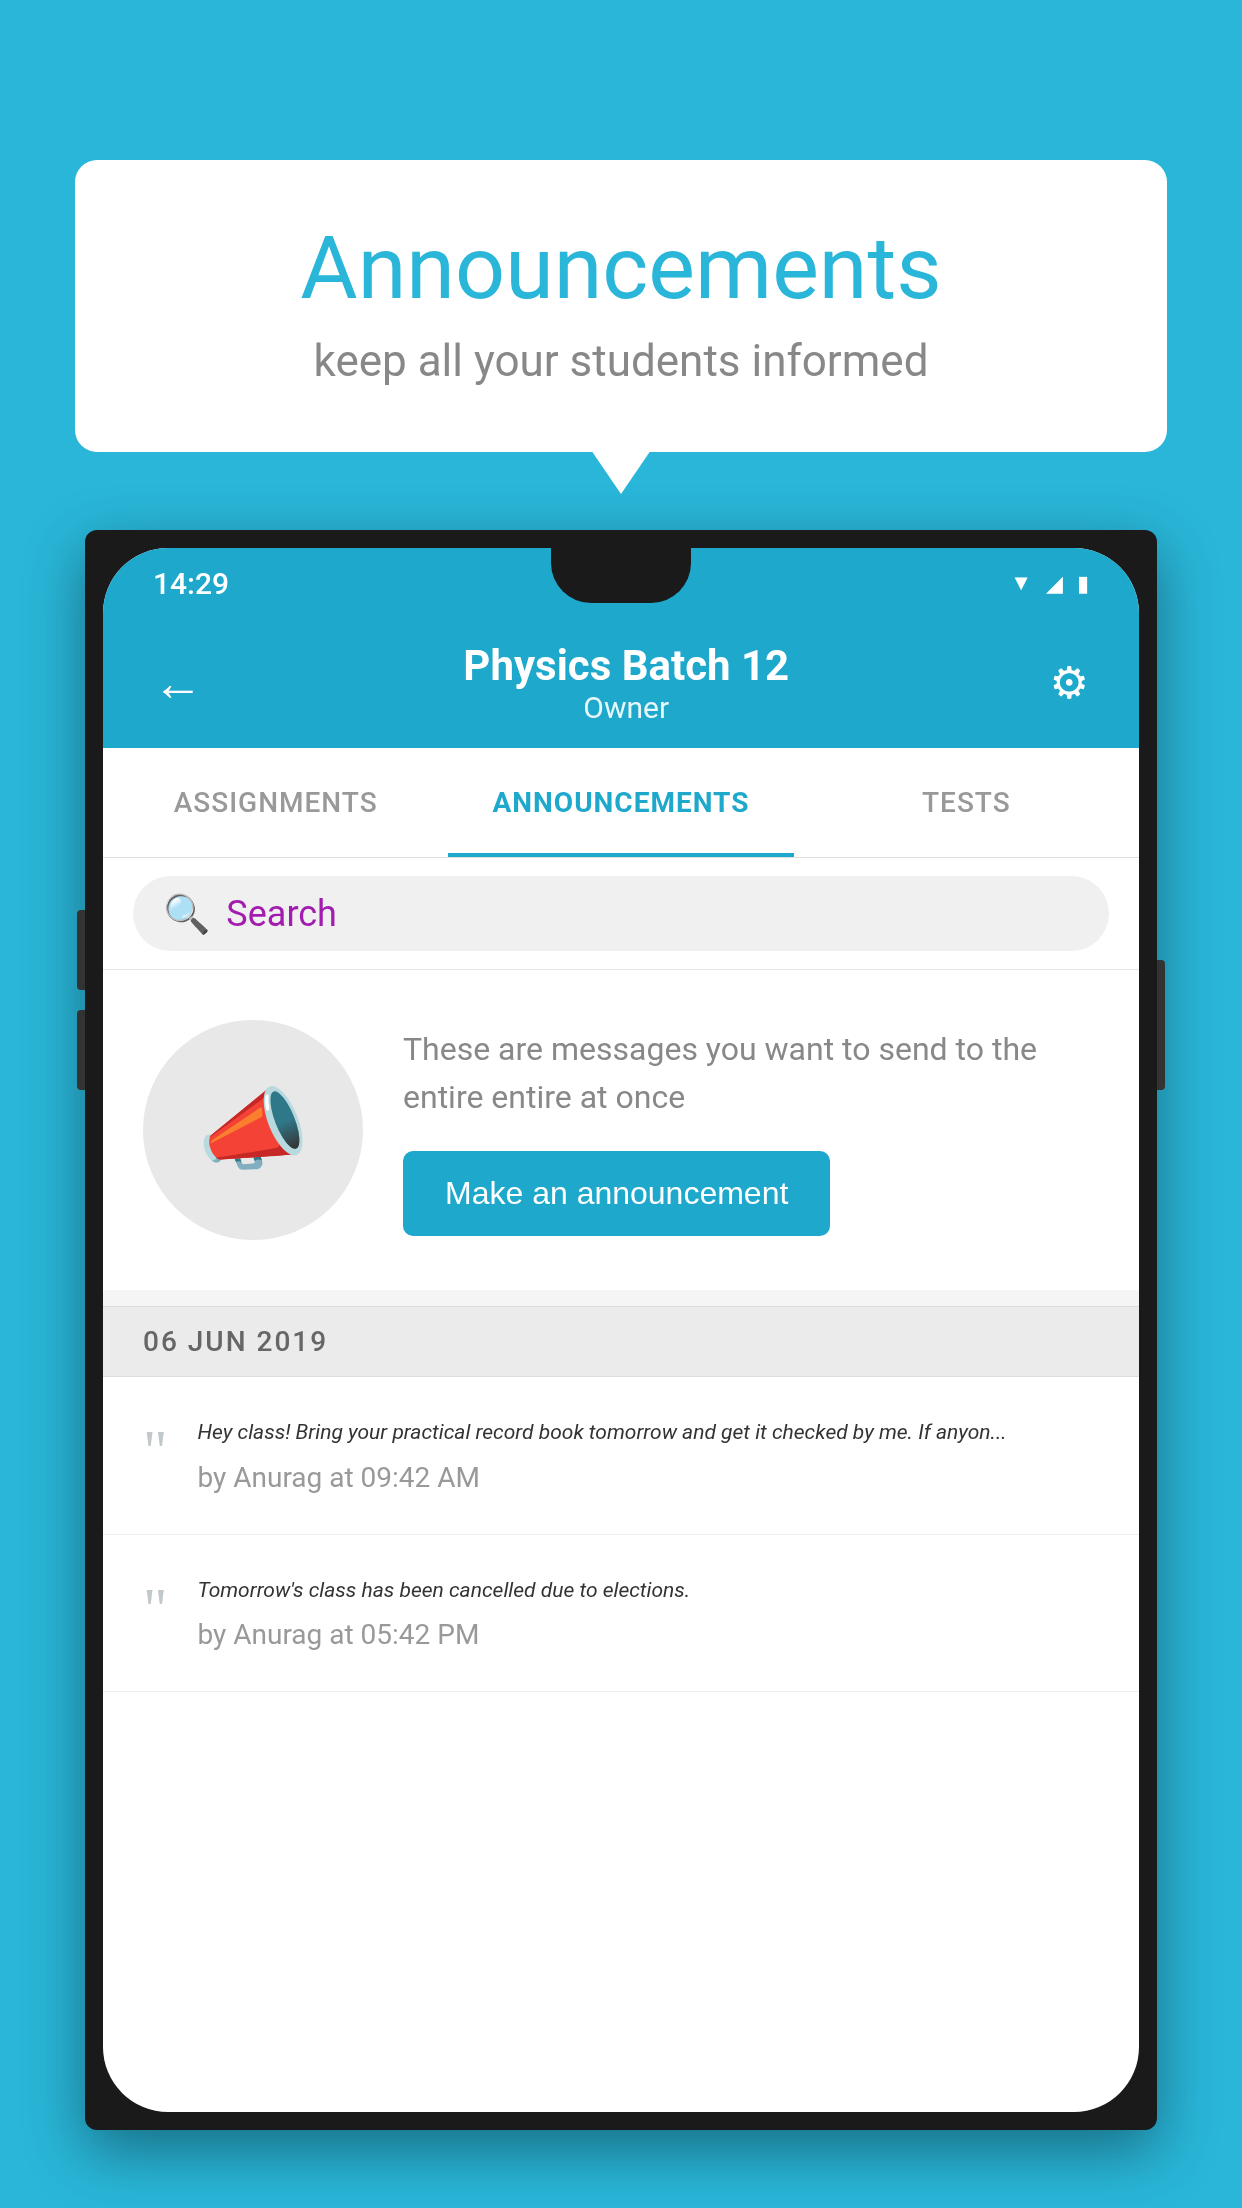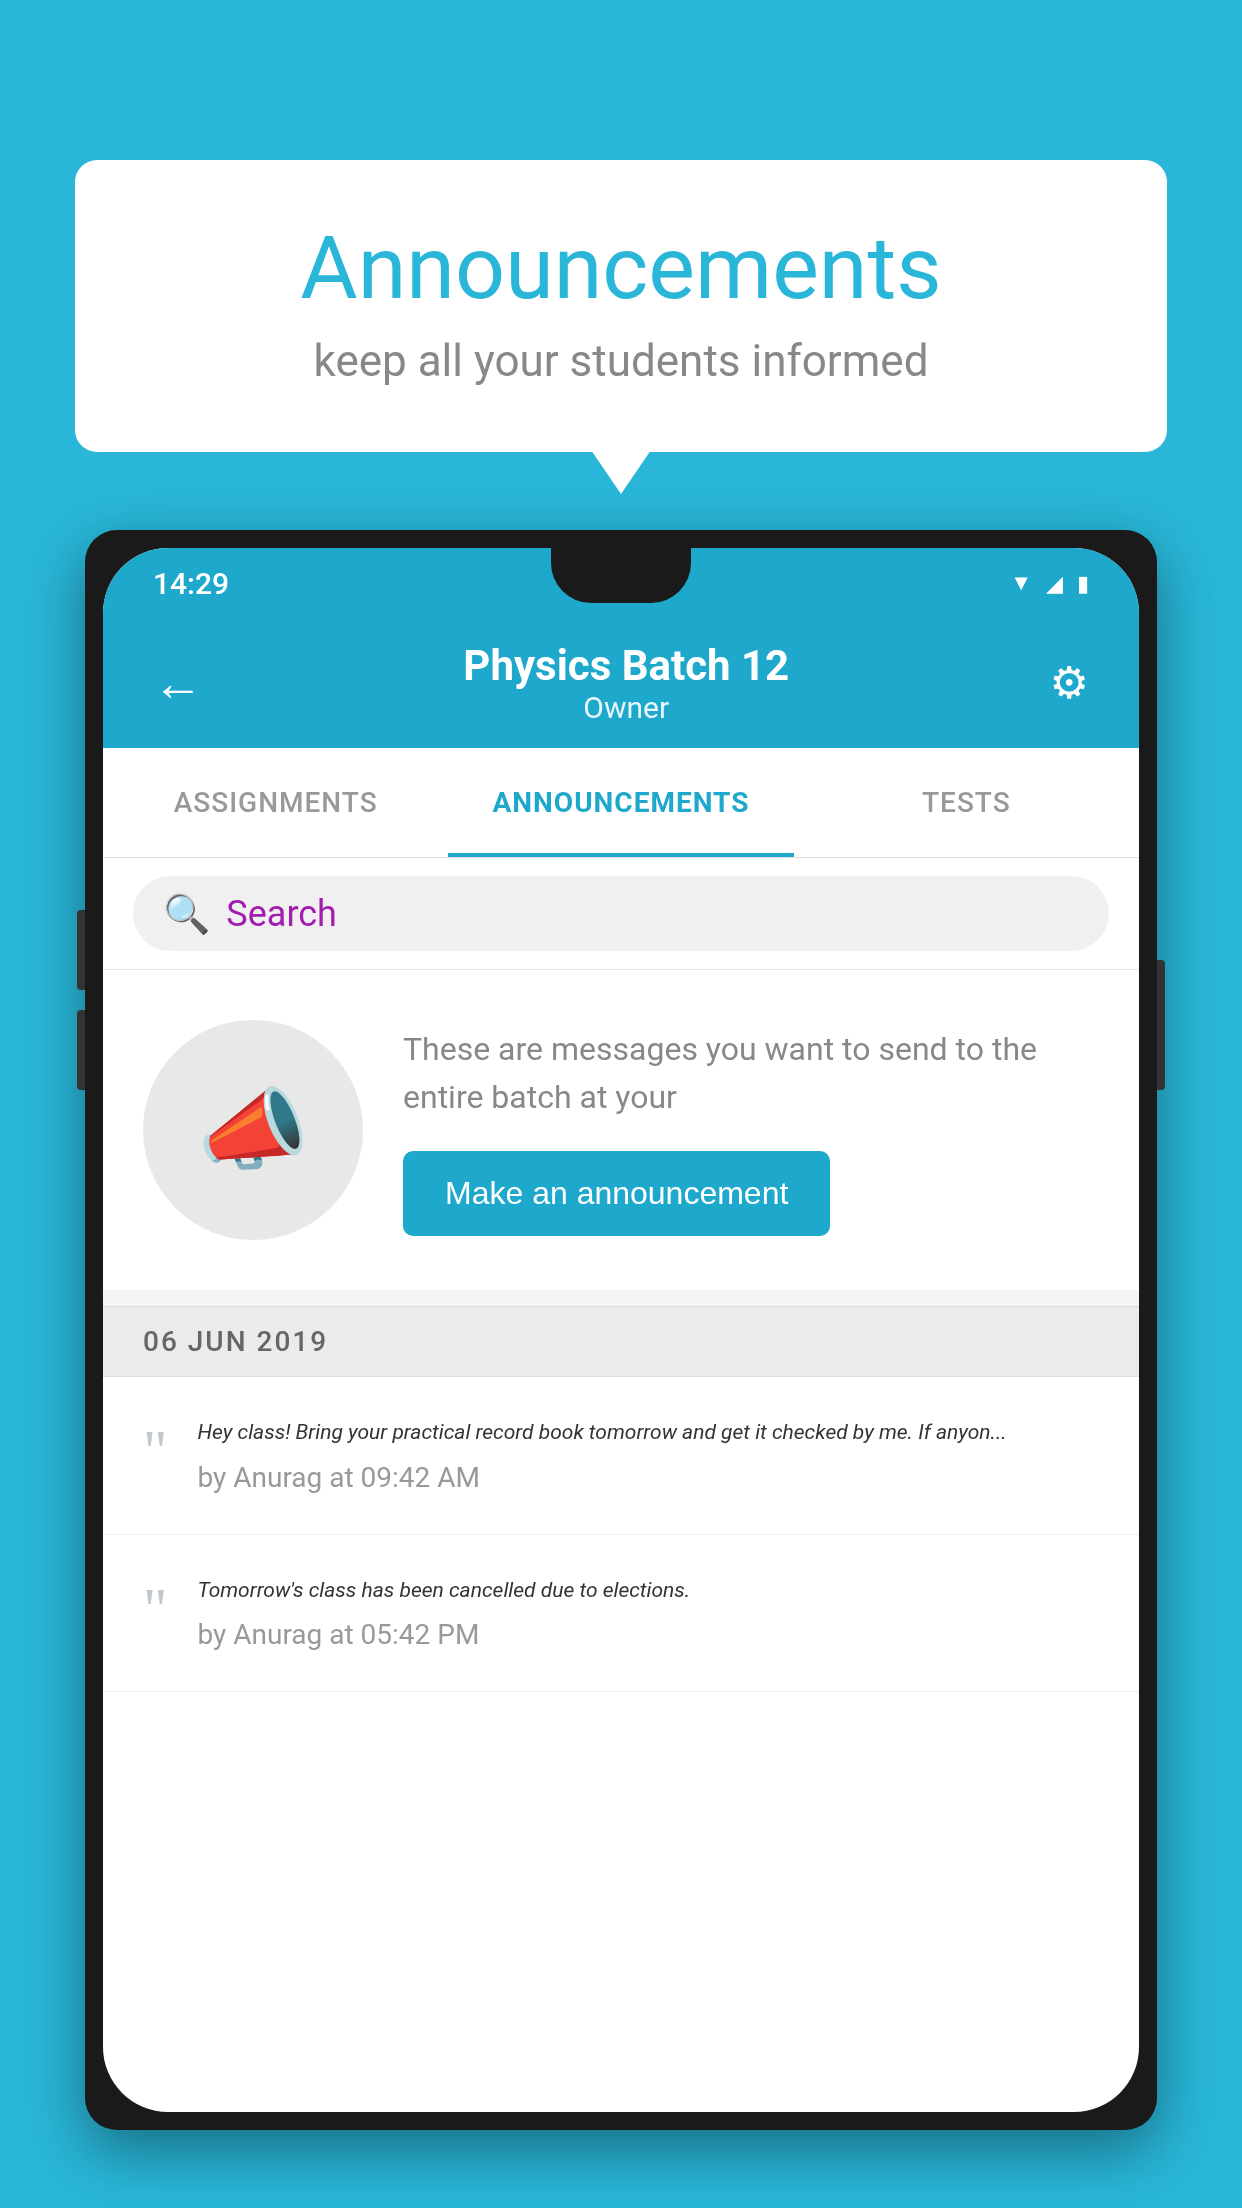--- a/index.html
+++ b/index.html
@@ -66,21 +66,21 @@
       top: 530px;
       left: 85px;
       right: 85px;
       bottom: 0;
     }
 
     .phone-frame {
       width: 100%;
       height: 1600px;
       background: #1a1a1a;
-      border-radius: 32px;
+      border-radius: 12px;
       padding: 18px;
       position: relative;
       box-shadow: 0 20px 60px rgba(0,0,0,0.4);
     }
 
     
     .phone-screen {
       width: 100%;
       height: 100%;
       background: white;
@@ -421,21 +421,21 @@
             <span class="search-icon">🔍</span>
             <span class="search-text">Search</span>
           </div>
         </div>
 
         <div class="promo-section">
           <div class="promo-icon-circle">
             <span class="megaphone-icon">📣</span>
           </div>
           <div class="promo-right">
-            <div class="promo-description">These are messages you want to send to the entire batch at your</div>
+            <div class="promo-description">These are messages you want to send to the entire entire at once</div>
             <button class="make-announcement-btn">Make an announcement</button>
           </div>
         </div>
 
         <div class="date-separator">
           <span>06  JUN  2019</span>
         </div>
 
         <div class="announcement-item">
           <div class="quote-icon">"</div>

